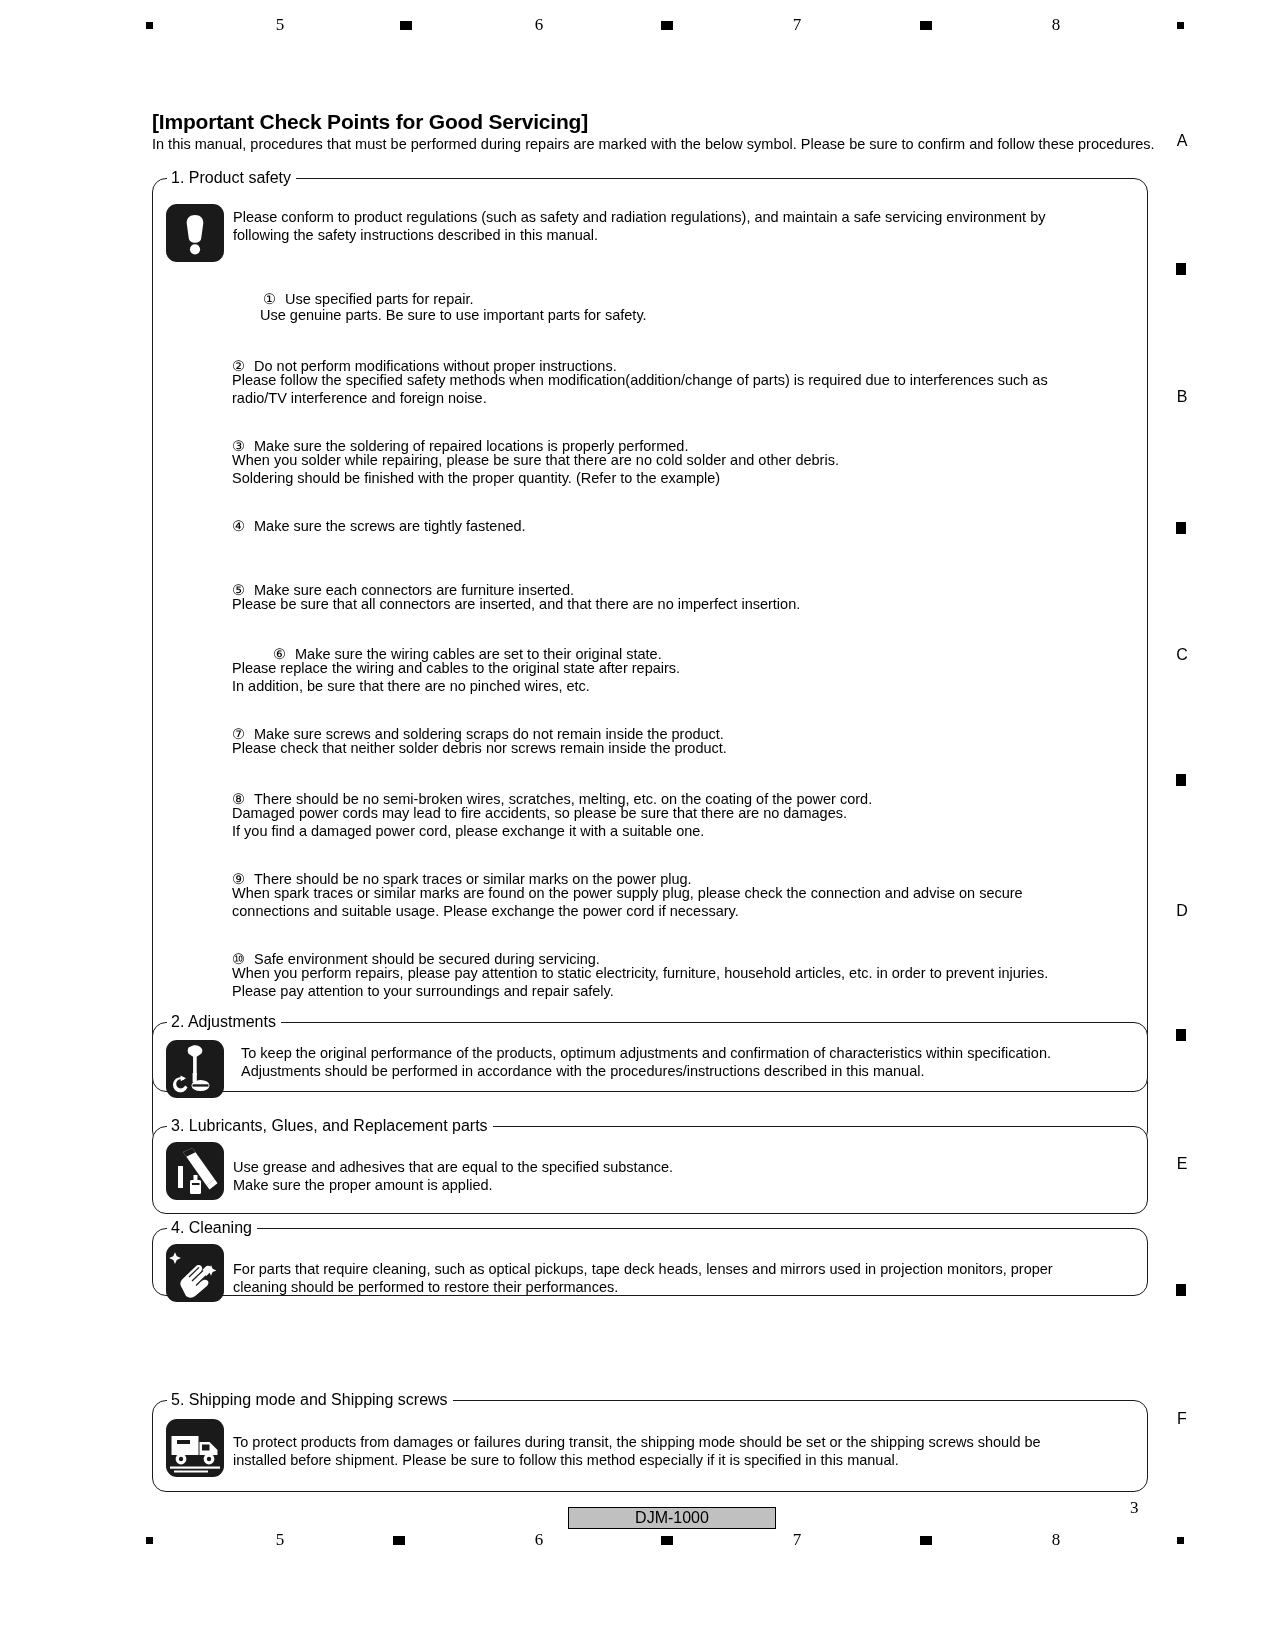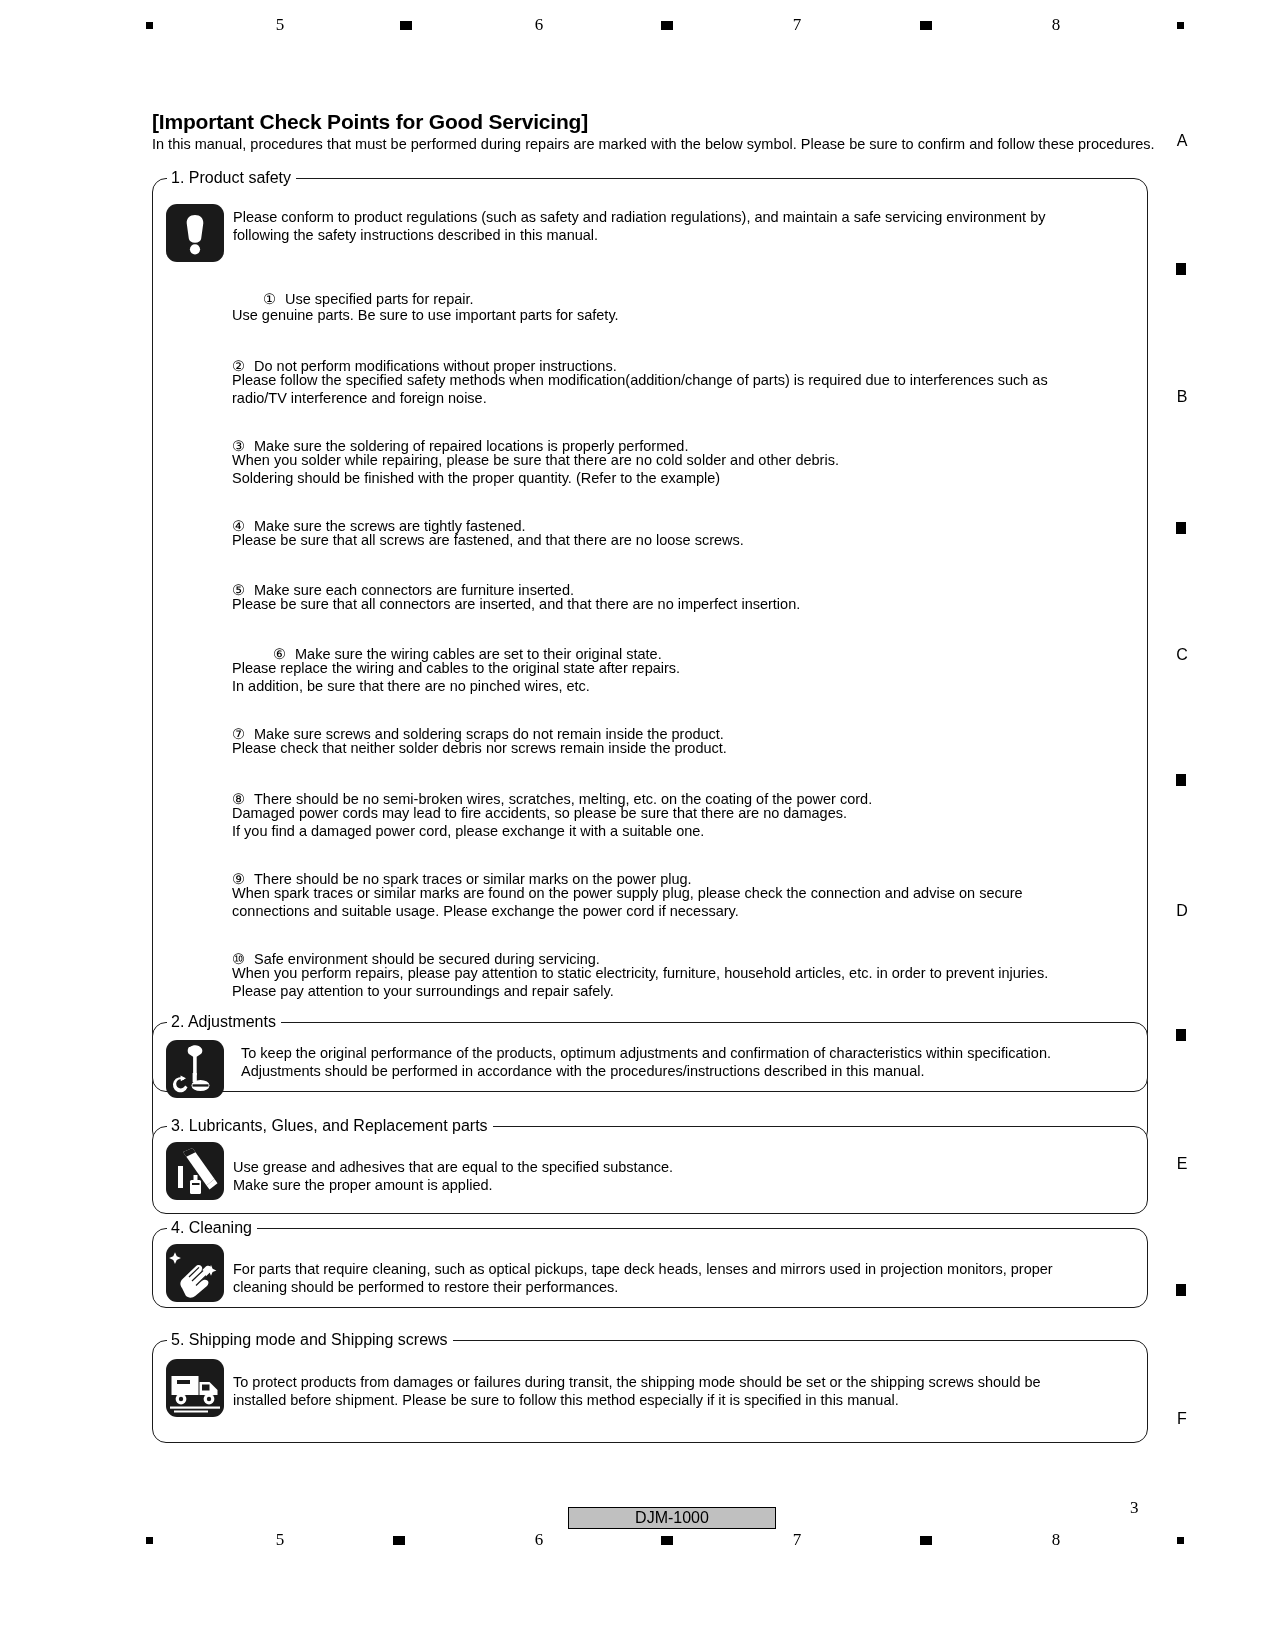--- a/index.html
+++ b/index.html
@@ -186,38 +186,37 @@
       </svg>
     </div>
 
     <div class="blurb" style="left:80px; top:30px; width:890px;">Please conform to product regulations (such as safety and radiation regulations), and maintain a safe servicing environment by
 following the safety instructions described in this manual.</div>
   </div>
 
   <div class="item-line" style="top:273px;margin-left:31px;">
     <span class="item-num">①</span><span>Use specified parts for repair.</span>
   </div>
-  <div class="item-line" style="top:307px;">Use genuine parts.  Be sure to use important parts for safety.</div>
+  <div class="item-line" style="top:307px;margin-left:28px;">Use genuine parts.  Be sure to use important parts for safety.</div>
 
   <div class="item-line" style="top:340px;">
     <span class="item-num">②</span><span>Do not perform modifications without proper instructions.</span>
   </div>
   <div class="item-line" style="top:372px;">Please follow the specified safety methods when modification(addition/change of parts)  is required due to interferences such as
 radio/TV interference and foreign noise.</div>
 
   <div class="item-line" style="top:420px;">
     <span class="item-num">③</span><span>Make sure the soldering of repaired locations is properly performed.</span>
   </div>
   <div class="item-line" style="top:452px;">When you solder while repairing, please be sure that there are no cold solder and other debris.
 Soldering should be finished with the proper quantity. (Refer to the example)</div>
 
   <div class="item-line" style="top:500px;">
     <span class="item-num">④</span><span>Make sure the screws are tightly fastened.</span>
   </div>
-  <div class="item-line" style="top:532px;">Please be sure that all screws are fastened, and that there are no loose screws.</div>
 
   <div class="item-line" style="top:564px;">
     <span class="item-num">⑤</span><span>Make sure each connectors are furniture inserted.</span>
   </div>
   <div class="item-line" style="top:596px;">Please be sure that all connectors are inserted, and that there are no imperfect insertion.</div>
 
   <div class="item-line" style="top:628px;margin-left:41px;">
     <span class="item-num">⑥</span><span>Make sure the wiring cables are set to their original state.</span>
   </div>
   <div class="item-line" style="top:660px;">Please replace the wiring and cables to the original state after repairs.
@@ -282,40 +281,40 @@
         <rect x="24" y="38" width="11" height="14" rx="1.5" fill="#ffffff"></rect>
         <rect x="27.5" y="33" width="4" height="6" fill="#ffffff"></rect>
         <path d="M26 41 l7.5 0 l0 2 l-7.5 0 z" fill="#1a1a1a"></path>
       </svg>
     </div>
 
     <div class="blurb" style="left:80px; top:32px; width:900px;">Use grease and adhesives that are equal to the specified substance.
 Make sure the proper amount is applied.</div>
   </div>
 
-  <div class="sec" style="top:1228px; height:80px;text-decoration:underline;">
+  <div class="sec" style="top:1228px; height:68px;text-decoration:underline;">
     <div class="sec-title">4. Cleaning</div>
 
     <div class="picto" style="left:13px; top:15px;">
       <svg viewBox="0 0 58 58" xmlns="http://www.w3.org/2000/svg">
 
         <path d="M10 9 l2.2 5.2 l5.2 2.2 l-5.2 2.2 l-2.2 5.2 l-2.2 -5.2 l-5.2 -2.2 l5.2 -2.2 z" fill="#ffffff" transform="translate(1,1) scale(0.8)"></path>
 
         <path d="M45 21 l1.6 3.8 l3.8 1.6 l-3.8 1.6 l-1.6 3.8 l-1.6 -3.8 l-3.8 -1.6 l3.8 -1.6 z" fill="#ffffff"></path>
 
         <path d="M16 44 c-2.5 -3 -2 -6.5 .6 -9 l13 -12.6 c2 -2 4.4 -1.8 5.8 -.2 c1.3 1.5 1 3.6 -.7 5.3 l-6 5.8 l10.4 -10 c1.9 -1.9 4.3 -1.8 5.6 -.3 c1.3 1.5 1 3.7 -.8 5.4 l-9.8 9.5 c4.3 -3.4 7.2 -2.1 8 -.6 c1 1.9 -.4 4 -2 5.5 l-10.6 9 c-3.2 2.7 -7.4 2.5 -9.8 -.2 z" fill="#ffffff"></path>
         <path d="M23 33 l10 -9.6 M26 37 l11 -10.5 M30 41.5 l10 -9.8" stroke="#1a1a1a" stroke-width="1.2" fill="none"></path>
       </svg>
     </div>
 
     <div class="blurb" style="left:80px; top:32px; width:900px;">For parts that require cleaning, such as optical pickups, tape deck heads, lenses and mirrors used in projection monitors, proper
 cleaning should be performed to restore their performances.</div>
   </div>
 
-  <div class="sec" style="top:1340px; height:103px;padding-left:32px;">
+  <div class="sec" style="top:1400px; height:92px;padding-left:32px;">
     <div class="sec-title">5. Shipping mode and Shipping screws</div>
 
     <div class="picto" style="left:13px; top:18px;">
       <svg viewBox="0 0 58 58" xmlns="http://www.w3.org/2000/svg">
 
         <rect x="5.5" y="17" width="27" height="19" fill="#ffffff"></rect>
 
         <path d="M33.5 23 l10 0 l8 8 l0 5 l-18 0 z" fill="#ffffff"></path>
         <rect x="36" y="25.5" width="7.5" height="6" fill="#1a1a1a"></rect>
 

